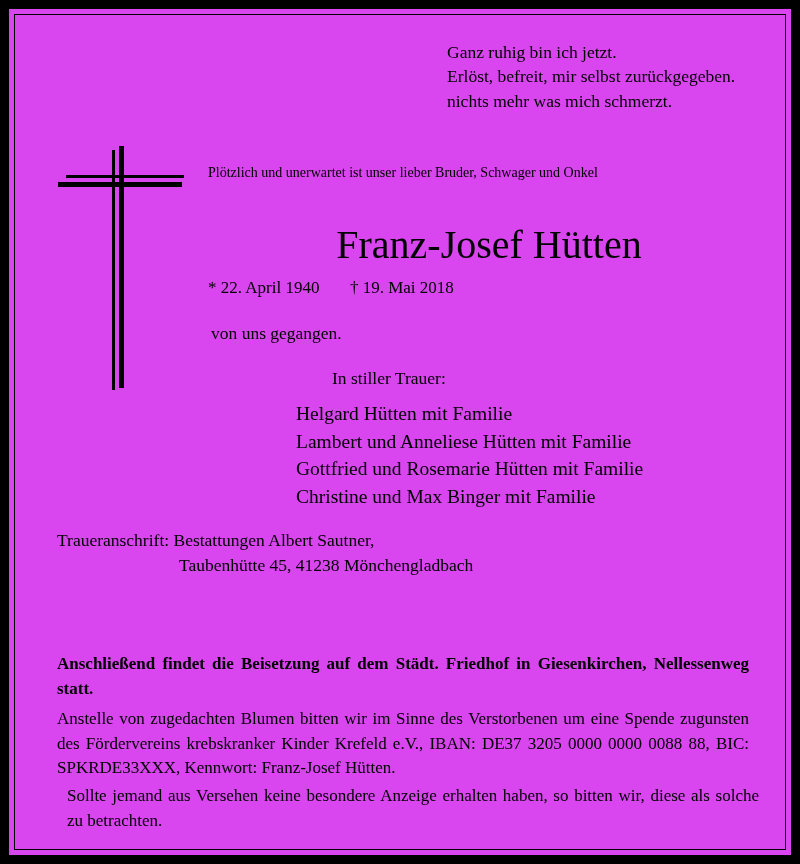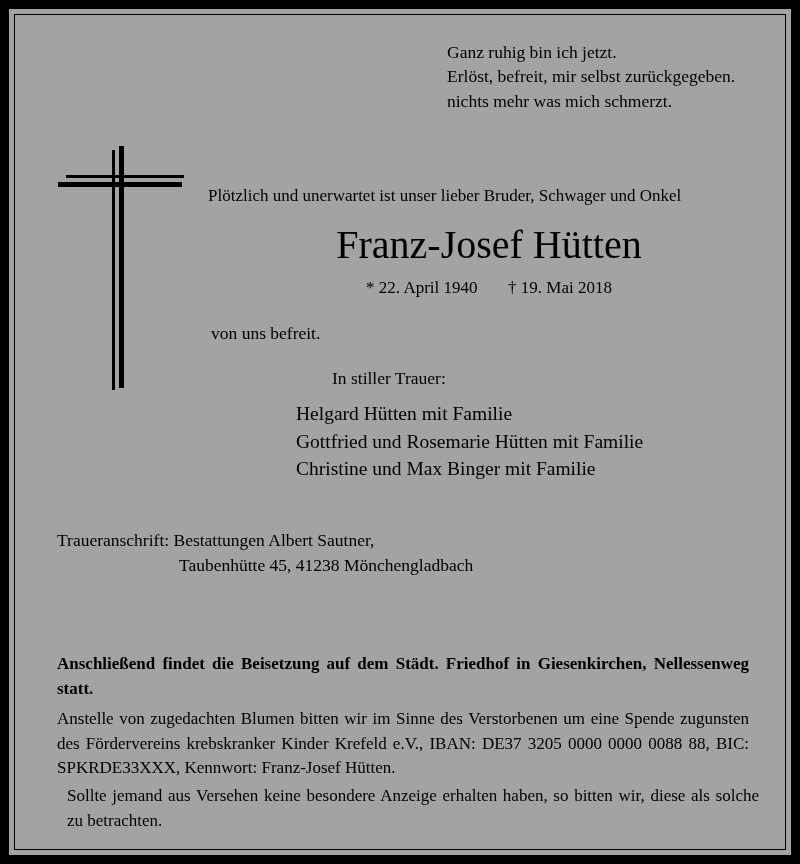--- a/index.html
+++ b/index.html
@@ -10,21 +10,21 @@
   body {
     font-family: "Liberation Serif", serif;
     color: #000000;
   }
 
   .notice {
     position: relative;
     width: 800px;
     height: 864px;
     box-sizing: border-box;
-    background: #a3a3a3;
+    background: #d946ef;
     overflow: hidden;
   }
 
   
   .frame-outer {
     position: absolute;
     left: 0; top: 0;
     width: 800px;
     height: 864px;
     box-sizing: border-box;
@@ -97,22 +97,22 @@
     font-size: 17.5px;
     line-height: 24.4px;
     text-align: left;
     white-space: nowrap;
   }
 
   
   .intro {
     position: absolute;
     left: 208px;
-    top: 184px;
-    font-size: 17px;
+    top: 161px;
+    font-size: 14px;
     line-height: 24px;
     white-space: nowrap;
   }
 
   
   .name {
     position: absolute;
     left: 208px;
     top: 221px;
     width: 562px;
@@ -121,21 +121,20 @@
     line-height: 48px;
     white-space: nowrap;
   }
 
   
   .dates {
     position: absolute;
     left: 208px;
     top: 277px;
     width: 562px;
-    text-align: center;
     font-size: 17px;
     line-height: 22px;
     white-space: nowrap;
   }
   .dates .gap {
     display: inline-block;
     width: 22px;
   }
 
   
@@ -222,25 +221,26 @@
     <div class="intro">Plötzlich und unerwartet ist unser lieber Bruder, Schwager und Onkel</div>
 
     <div class="name">Franz-Josef Hütten</div>
 
     <div class="dates">
       <span>* 22. April 1940</span>
       <span class="gap"></span>
       <span>† 19. Mai 2018</span>
     </div>
 
-    <div class="passed">von uns befreit.</div>
+    <div class="passed">von uns gegangen.</div>
 
     <div class="mourn-label">In stiller Trauer:</div>
     <div class="mourners">
       <div>Helgard Hütten mit Familie</div>
+      <div>Lambert und Anneliese Hütten mit Familie</div>
       <div>Gottfried und Rosemarie Hütten mit Familie</div>
       <div>Christine und Max Binger mit Familie</div>
     </div>
 
     <div class="address">
       <div>Traueranschrift: Bestattungen Albert Sautner,</div>
       <div><span class="indent"></span><span>Taubenhütte 45, 41238 Mönchengladbach</span></div>
     </div>
 
     <div class="para para-burial">Anschließend findet die Beisetzung auf dem Städt. Friedhof in Giesenkirchen, Nellessenweg statt.</div>

